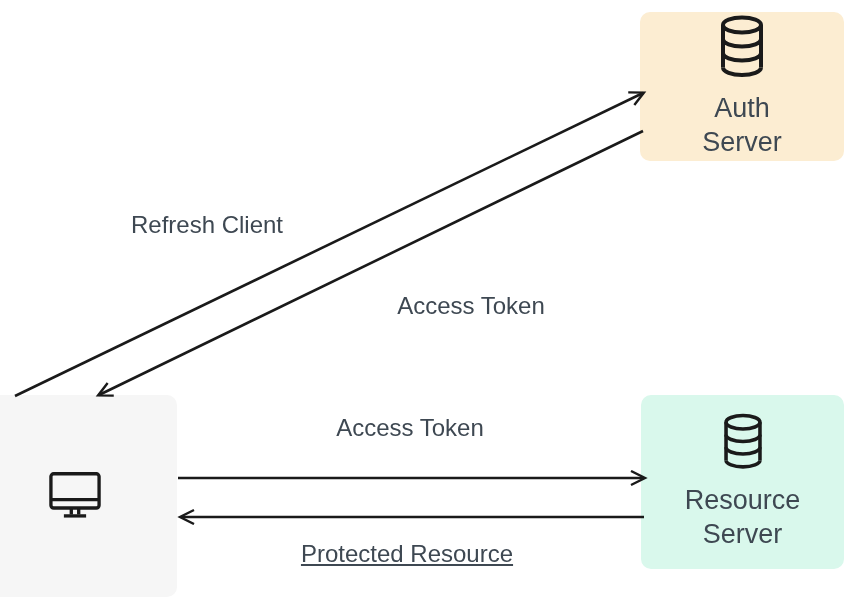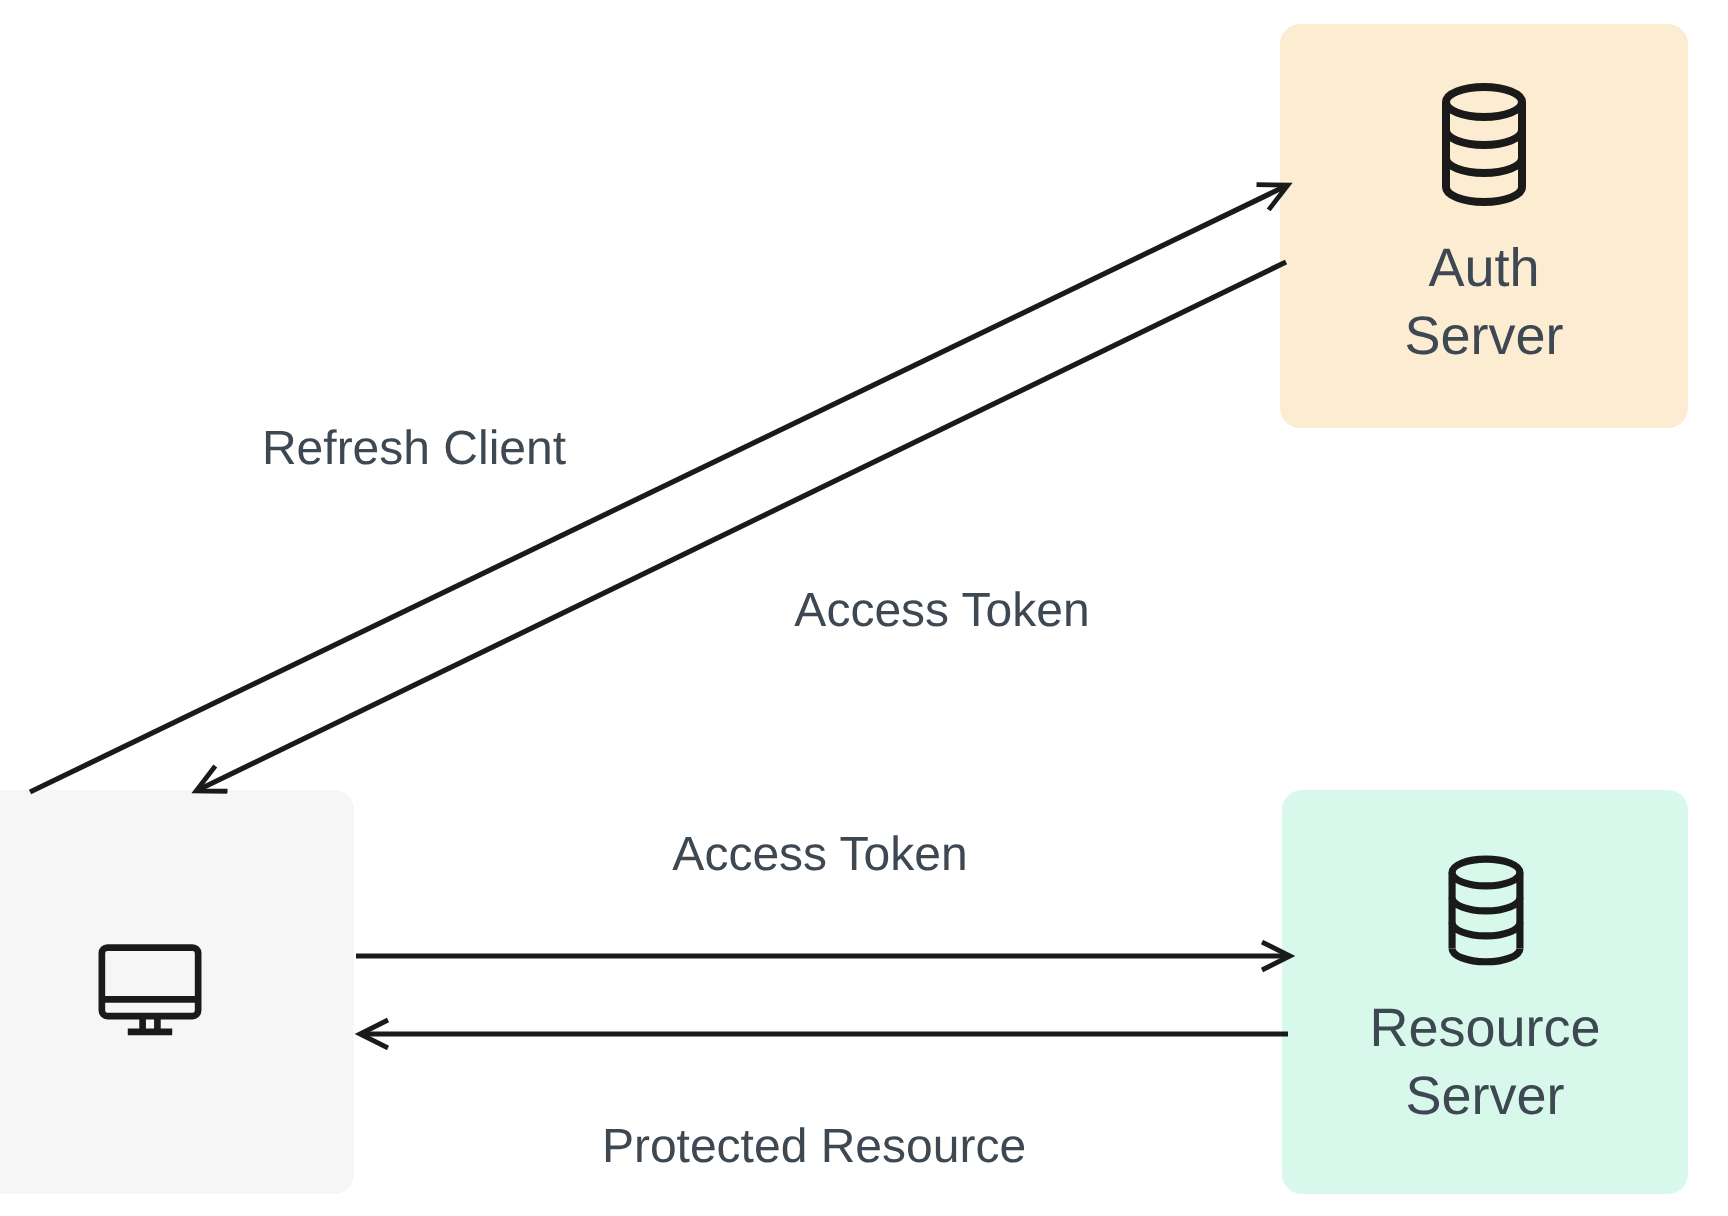--- a/index.html
+++ b/index.html
@@ -13,22 +13,22 @@
   .node{
     position:absolute;
     border-radius:10px;
     display:flex;
     flex-direction:column;
     align-items:center;
     justify-content:center;
     gap:14px;
   }
   .node-client{left:-27px;top:395px;width:204px;height:202px;background:#f6f6f6;}
-  .node-auth{left:640px;top:12px;width:204px;height:202px;background:#fcedd2;align-items:center;}
-  .node-resource{left:641px;top:395px;width:203px;height:202px;background:#d9f8ec;}
+  .node-auth{left:640px;top:12px;width:204px;height:149px;background:#fcedd2;align-items:center;}
+  .node-resource{left:641px;top:395px;width:203px;height:174px;background:#d9f8ec;}
   .node-label{
     color:#3e4852;
     font-size:27px;
     line-height:34px;
     text-align:center;
     width:130px;
   }
   .icon svg{display:block;}
   .arrows{
     position:absolute;left:0;top:0;width:864px;height:608px;
@@ -38,21 +38,21 @@
     position:absolute;
     transform:translateX(-50%);
     color:#3e4852;
     font-size:24px;
     line-height:28px;
     white-space:nowrap;
   }
   .lbl-refresh{left:207px;top:211px;}
   .lbl-access-auth{left:471px;top:292px;}
   .lbl-access-res{left:410px;top:414px;}
-  .lbl-protected{left:407px;top:560px;}
+  .lbl-protected{left:407px;top:540px;text-decoration:underline;}
 </style>
 </head>
 <body>
 
 <div class="canvas">
 
   <div class="node node-client">
     <span class="icon">
       <svg width="56" height="50" viewBox="0 0 60 54" fill="none" xmlns="http://www.w3.org/2000/svg">
         <rect x="4" y="3" width="52" height="37" rx="3" stroke="#1a1a1a" stroke-width="3.6"></rect>

